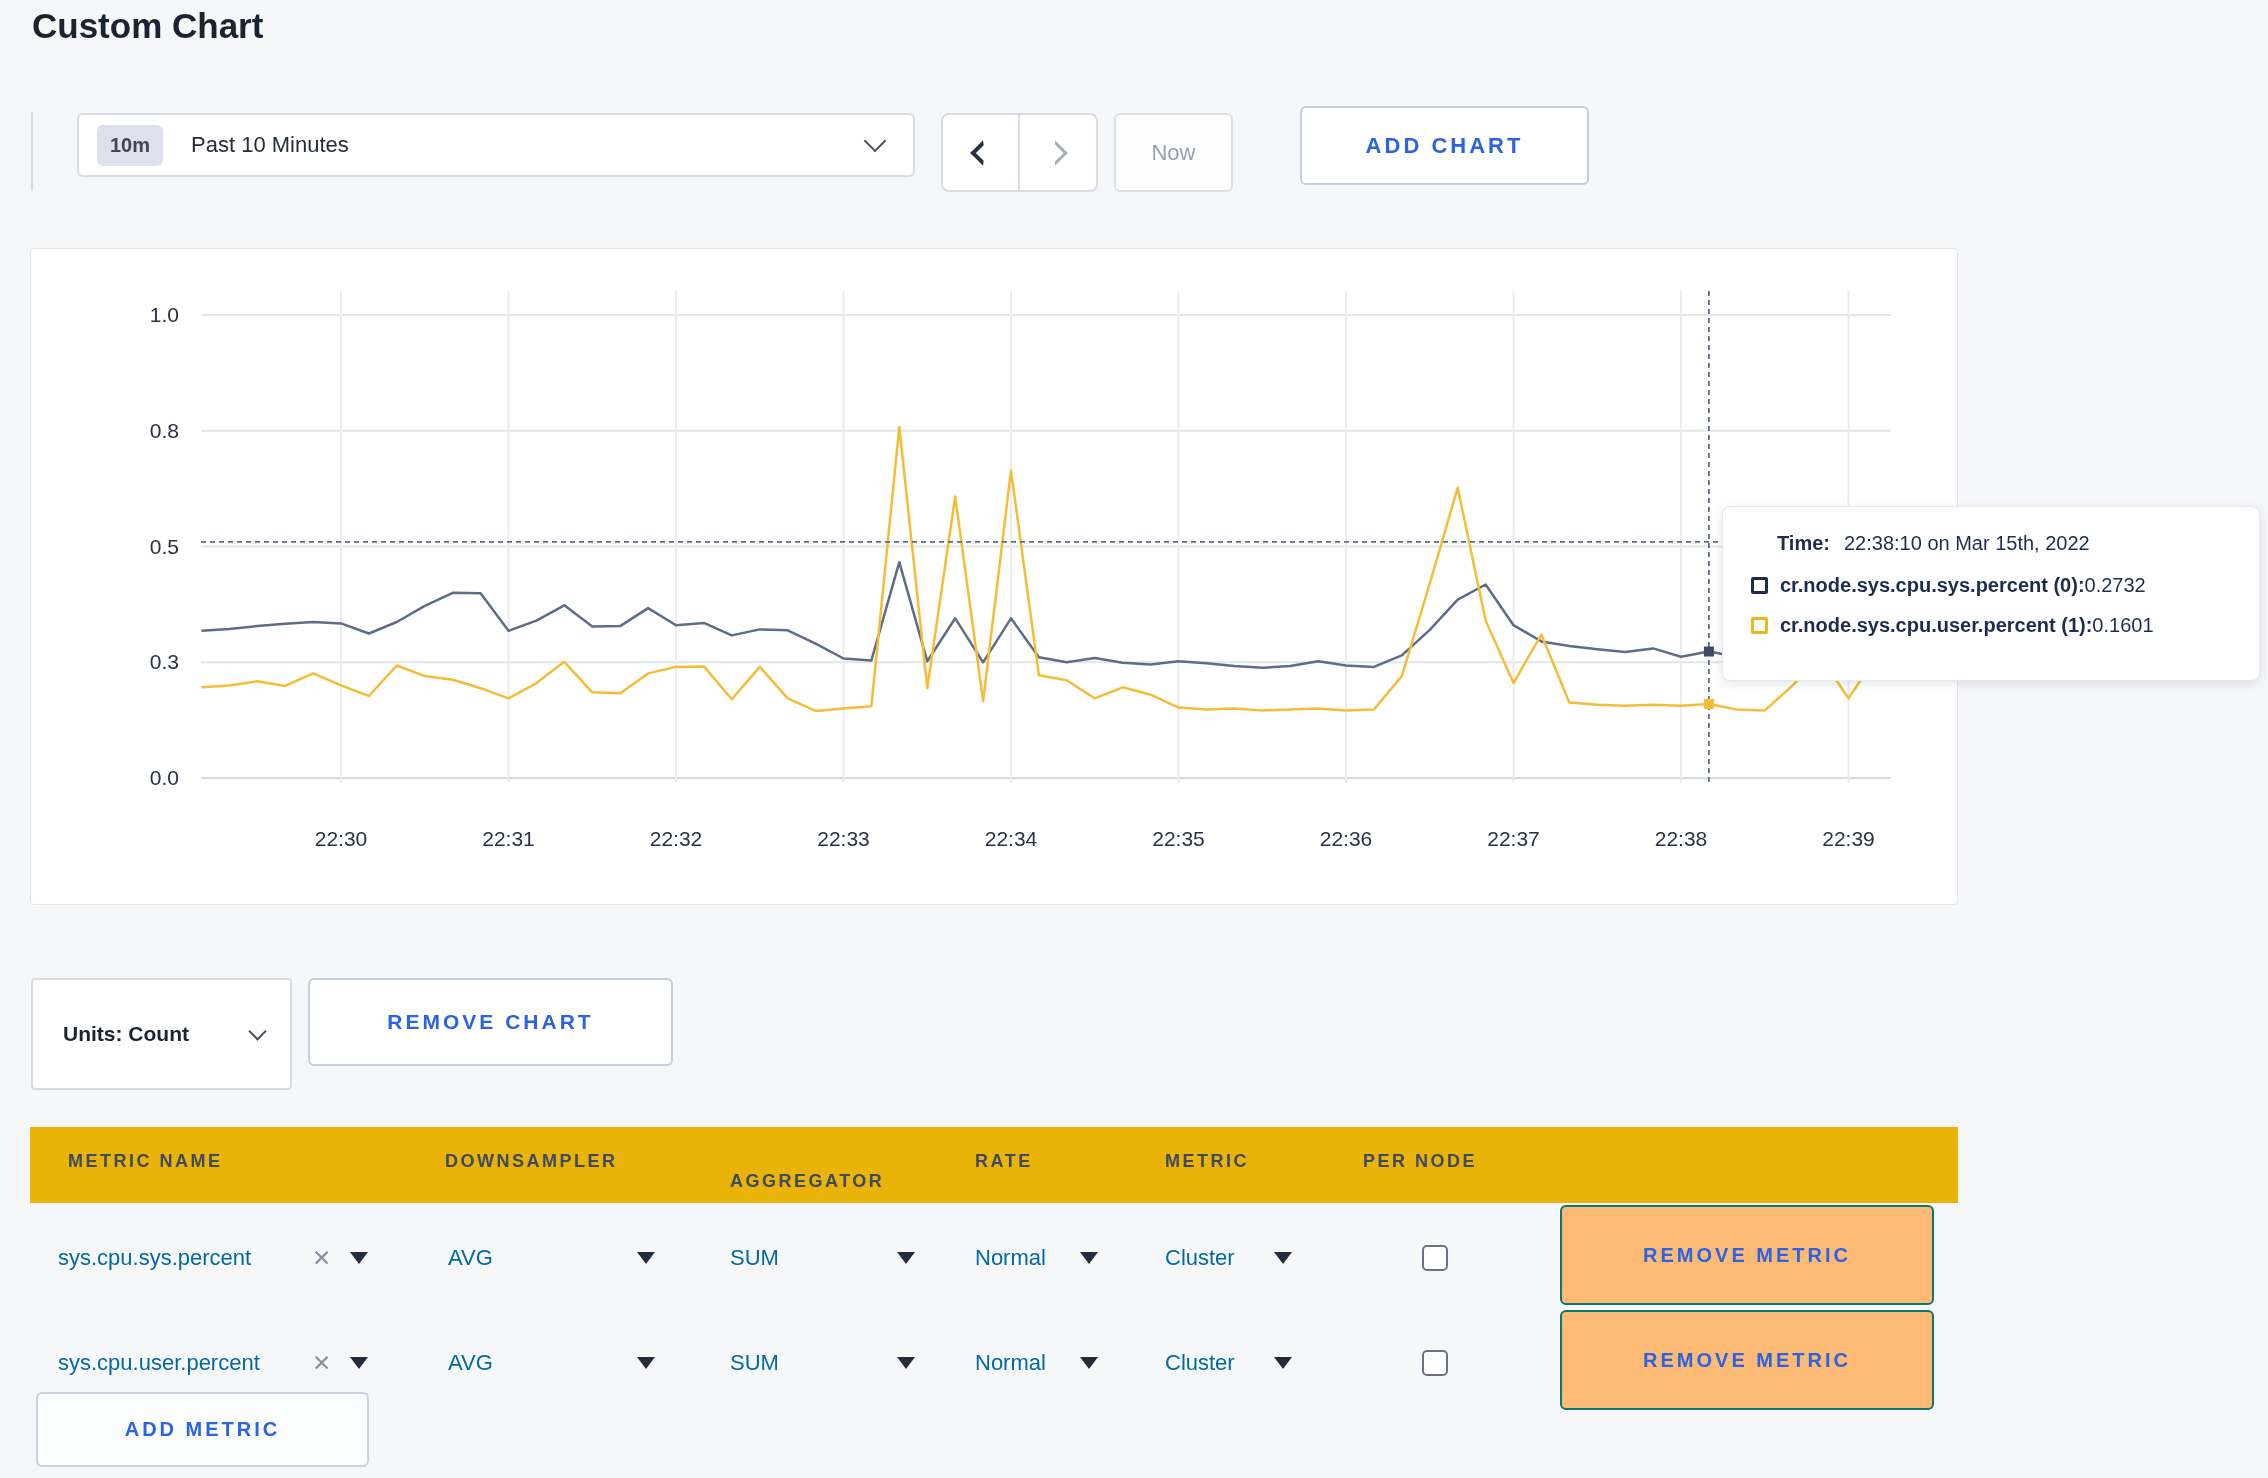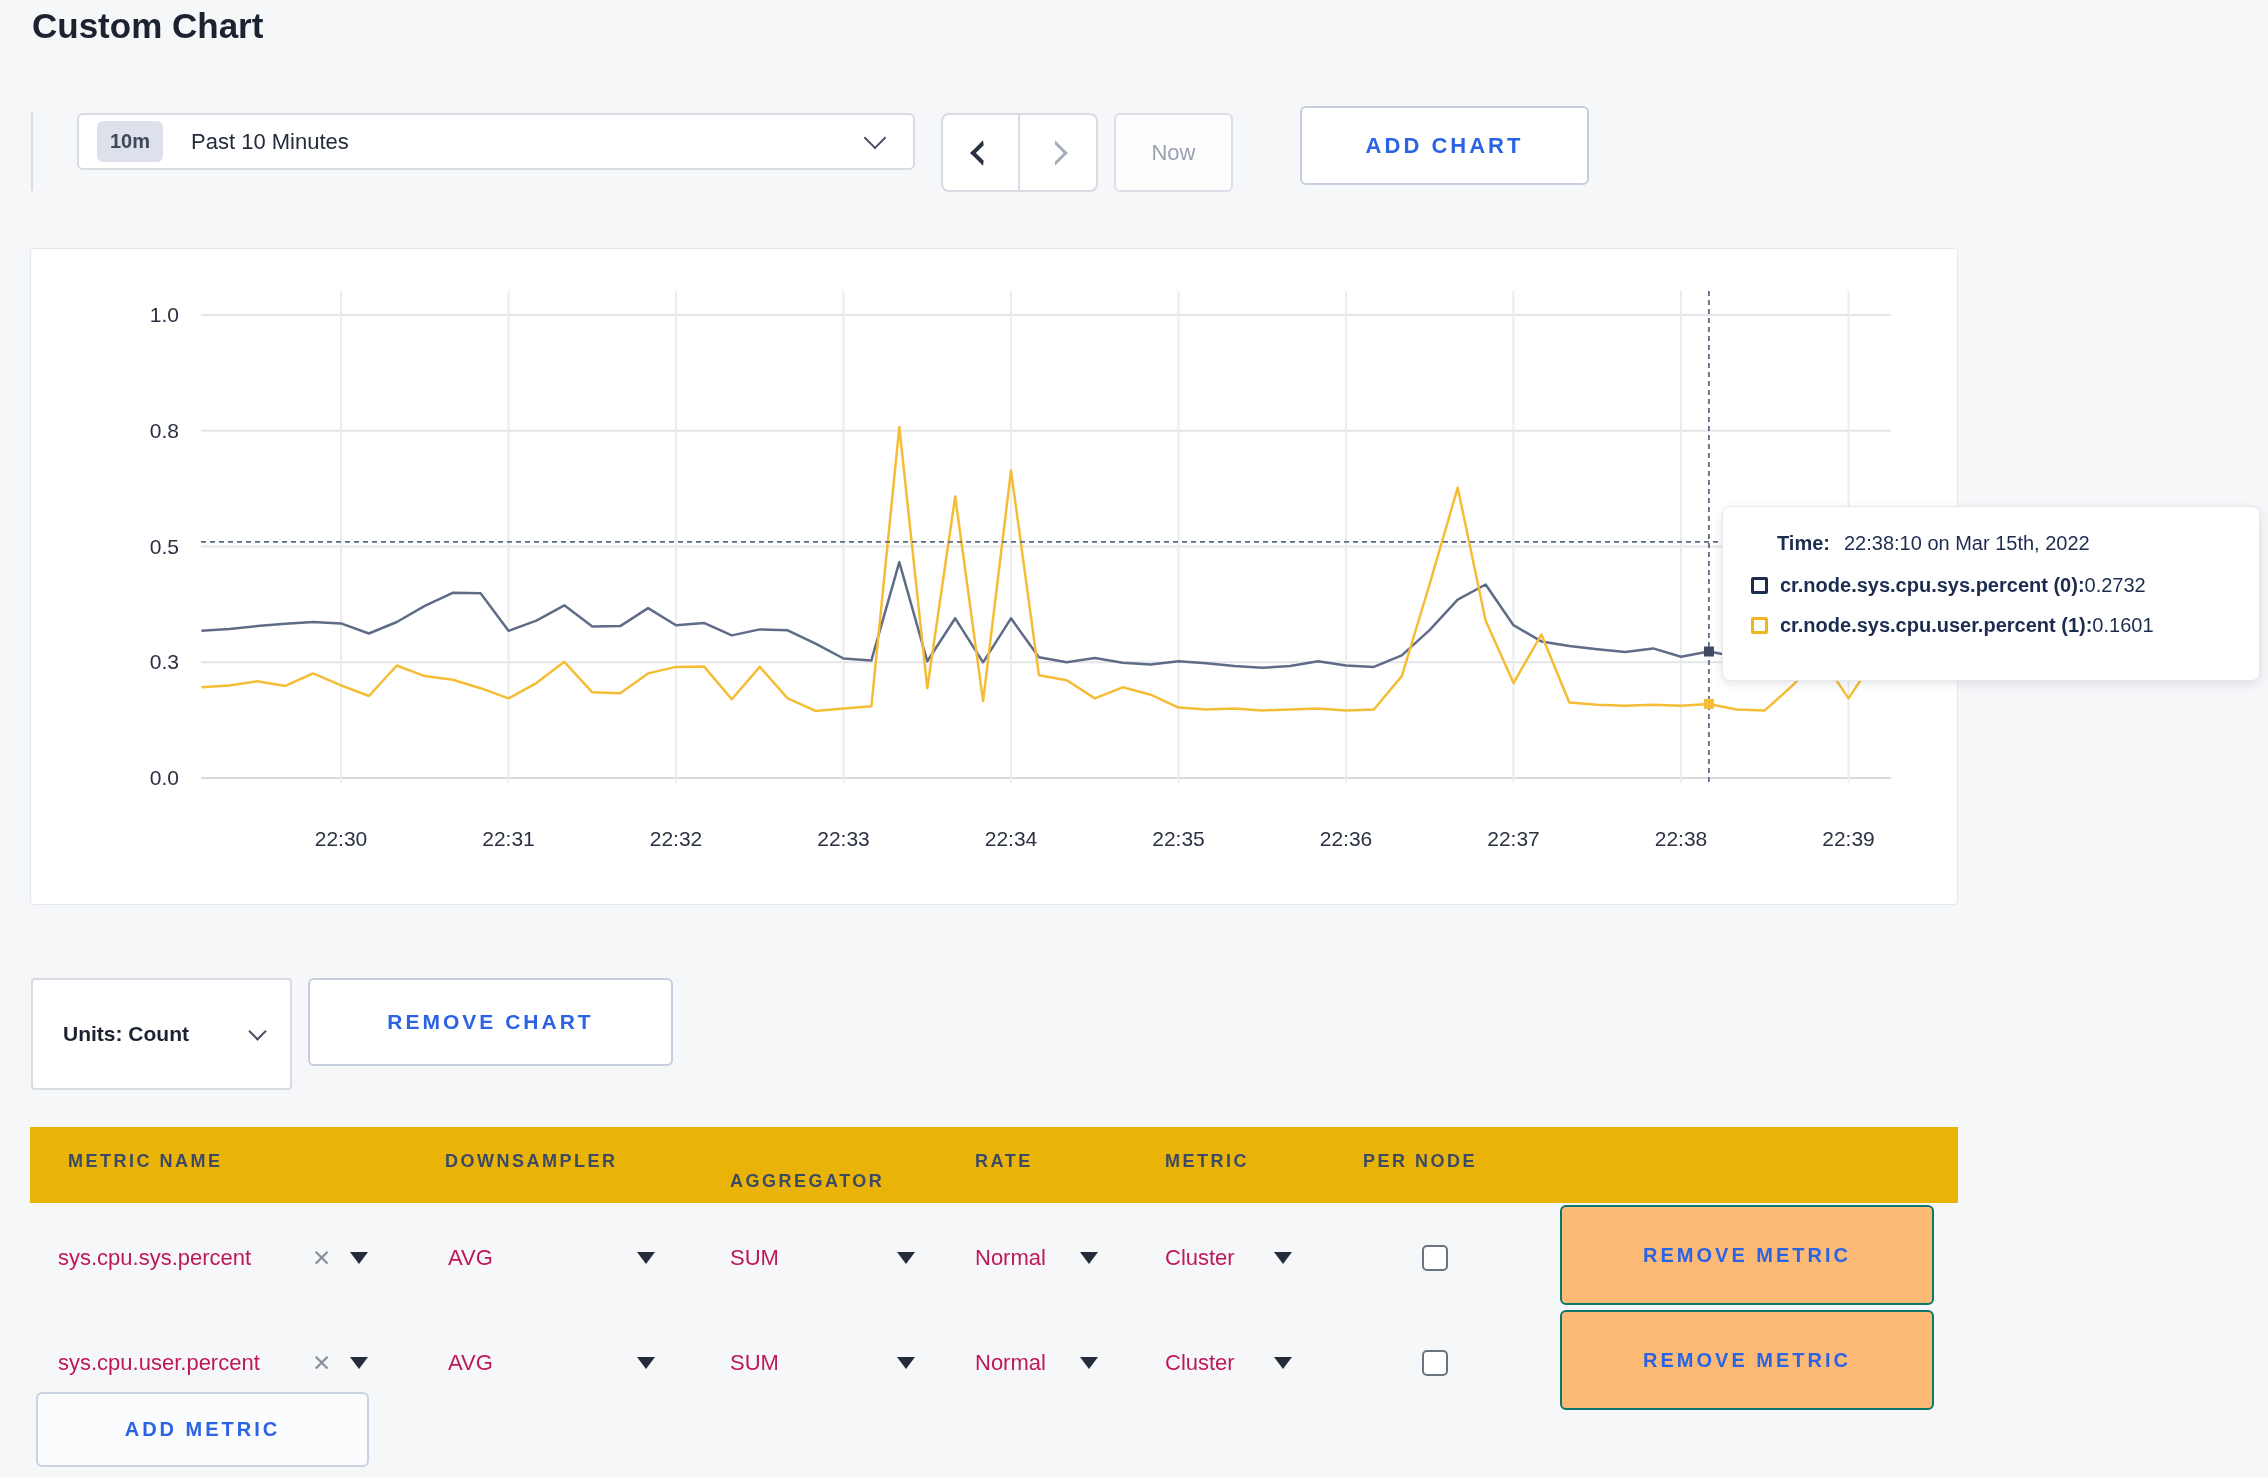--- a/index.html
+++ b/index.html
@@ -17,21 +17,21 @@
     left:32px; top:6px;
     font-size:35px; font-weight:600; color:#1c2330;
   }
 
   
   #toolbar-divider { left:31px; top:112px; width:2px; height:79px; background:#d9dce3; }
   .ctl {
     background:#ffffff; border:2px solid #d8dbe2; border-radius:6px;
     display:flex; align-items:center;
   }
-  #time-range-select { left:77px; top:113px; width:838px; height:57px; cursor:pointer; }
+  #time-range-select { left:77px; top:113px; width:838px; height:64px; cursor:pointer; }
   #time-range-badge {
     margin-left:18px; background:#dde1ec; border-radius:6px;
     font-size:20px; font-weight:bold; color:#3f4759;
     padding:9px 13px;
   }
   #time-range-label { margin-left:28px; font-size:22px; color:#242b3a; }
   .chev-down {
     width:16px; height:16px; border-right:2.5px solid #4a5161; border-bottom:2.5px solid #4a5161;
     transform:rotate(45deg); margin-left:auto; margin-right:30px; margin-top:-8px;
   }
@@ -83,21 +83,21 @@
 
   
   #metrics-table-header {
     left:30px; top:1127px; width:1928px; height:76px; background:#eab308;
   }
   .th {
     position:absolute; top:24px;
     font-size:18px; font-weight:600; letter-spacing:2.5px; color:#3d4a63;
   }
   .metric-row { position:absolute; left:0; width:2268px; height:105px; }
-  .cell-text { position:absolute; font-size:22px; color:#be185d; top:50%; transform:translateY(-50%); }
+  .cell-text { position:absolute; font-size:22px; color:#0369a1; top:50%; transform:translateY(-50%); }
   .x-icon { position:absolute; font-size:23px; color:#8a919e; top:50%; transform:translateY(-50%); cursor:pointer; }
   .caret { position:absolute; width:0; height:0; border-left:9px solid transparent; border-right:9px solid transparent;
            border-top:12px solid #242b3a; top:50%; transform:translateY(-50%); }
   .checkbox {
     position:absolute; left:1422px; width:26px; height:26px; top:50%; transform:translateY(-50%);
     border:2px solid #6b7380; border-radius:5px; background:#fff; cursor:pointer;
   }
   .remove-metric-button { position:absolute; left:1560px; width:374px; height:100px; font-size:20px;
     background:#fdba74; border:2px solid #0f766e; }
   #add-metric-button { left:36px; top:1392px; width:333px; height:75px; font-size:20px; background:#fbfcfe; border:2px solid #c9d1e2;}

